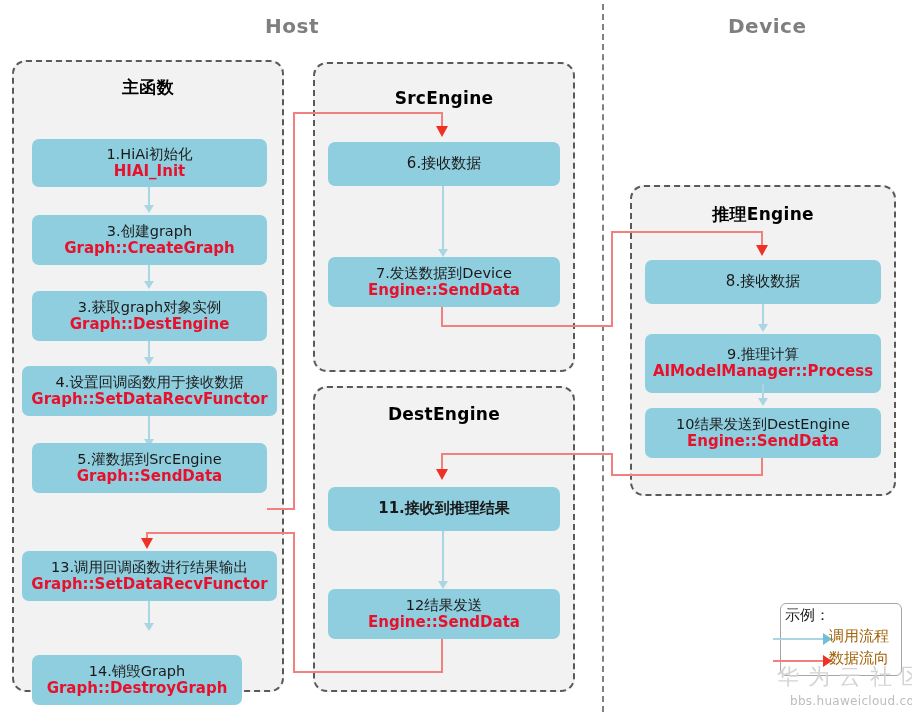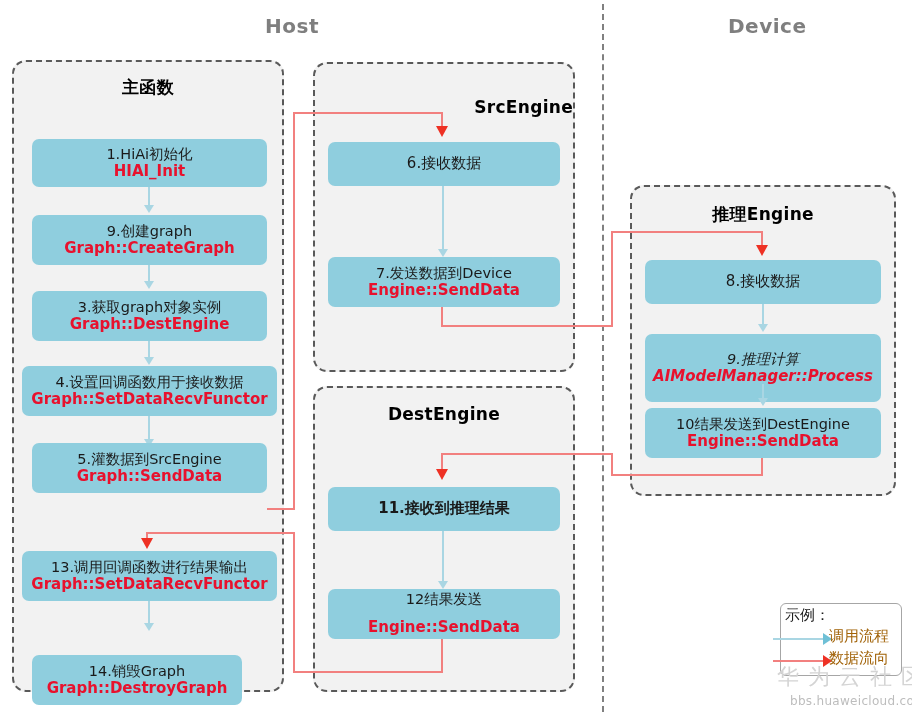--- a/index.html
+++ b/index.html
@@ -209,21 +209,21 @@
   </div>
 
   <div class="pbox" style="left:32px; top:139px; width:235px; height:48px;">
     <span class="ln1">1.HiAi初始化</span>
     <span class="ln2">HIAI_Init</span>
   </div>
   <div class="cf-line" style="left:148px; top:187px; height:20px;"></div>
   <div class="cf-head" style="left:144px; top:205px;"></div>
 
   <div class="pbox" style="left:32px; top:215px; width:235px; height:50px;">
-    <span class="ln1">9.创建graph</span>
+    <span class="ln1">3.创建graph</span>
     <span class="ln2">Graph::CreateGraph</span>
   </div>
   <div class="cf-line" style="left:148px; top:265px; height:18px;"></div>
   <div class="cf-head" style="left:144px; top:281px;"></div>
 
   <div class="pbox" style="left:32px; top:291px; width:235px; height:50px;">
     <span class="ln1">3.获取graph对象实例</span>
     <span class="ln2">Graph::DestEngine</span>
   </div>
   <div class="cf-line" style="left:148px; top:341px; height:18px;"></div>
@@ -247,21 +247,21 @@
   </div>
   <div class="cf-line" style="left:148px; top:601px; height:24px;"></div>
   <div class="cf-head" style="left:144px; top:623px;"></div>
 
   <div class="pbox" style="left:32px; top:631px; width:210px; height:50px;margin-top:24px;">
     <span class="ln1">14.销毁Graph</span>
     <span class="ln2">Graph::DestroyGraph</span>
   </div>
 
   <div class="group" id="grp-src">
-    <div class="group-title" style="top:33px;text-align:right;">SrcEngine</div>
+    <div class="group-title" style="top:24px;">SrcEngine</div>
   </div>
 
   <div class="pbox single" style="left:328px; top:142px; width:232px; height:44px;">
     <span class="ln1">6.接收数据</span>
   </div>
   <div class="cf-line" style="left:442px; top:186px; height:65px;"></div>
   <div class="cf-head" style="left:438px; top:249px;"></div>
 
   <div class="pbox" style="left:328px; top:257px; width:232px; height:50px;">
     <span class="ln1">7.发送数据到Device</span>
@@ -271,36 +271,36 @@
   <div class="group" id="grp-dest">
     <div class="group-title" style="top:16px;">DestEngine</div>
   </div>
 
   <div class="pbox single" style="left:328px; top:487px; width:232px; height:44px;font-weight:bold;">
     <span class="ln1">11.接收到推理结果</span>
   </div>
   <div class="cf-line" style="left:442px; top:531px; height:52px;"></div>
   <div class="cf-head" style="left:438px; top:581px;"></div>
 
-  <div class="pbox" style="left:328px; top:589px; width:232px; height:50px;justify-content:space-between;">
+  <div class="pbox" style="left:328px; top:589px; width:232px; height:50px;">
     <span class="ln1">12结果发送</span>
     <span class="ln2">Engine::SendData</span>
   </div>
 
   <div class="group" id="grp-infer">
     <div class="group-title" style="top:16px;">推理Engine</div>
   </div>
 
   <div class="pbox single" style="left:645px; top:260px; width:236px; height:44px;">
     <span class="ln1">8.接收数据</span>
   </div>
   <div class="cf-line" style="left:762px; top:304px; height:22px;"></div>
   <div class="cf-head" style="left:758px; top:324px;"></div>
 
-  <div class="pbox" style="left:645px; top:334px; width:236px; height:68px;font-style:italic;">
+  <div class="pbox" style="left:645px; top:334px; width:236px; height:59px;">
     <span class="ln1">9.推理计算</span>
     <span class="ln2">AIModelManager::Process</span>
   </div>
   <div class="cf-line" style="left:762px; top:384px; height:16px;"></div>
   <div class="cf-head" style="left:758px; top:398px;"></div>
 
   <div class="pbox" style="left:645px; top:408px; width:236px; height:50px;">
     <span class="ln1">10结果发送到DestEngine</span>
     <span class="ln2">Engine::SendData</span>
   </div>

